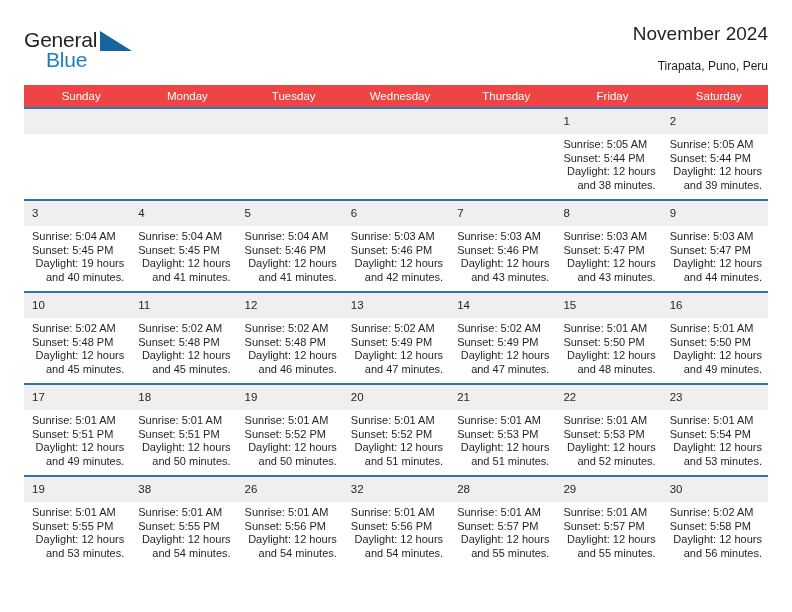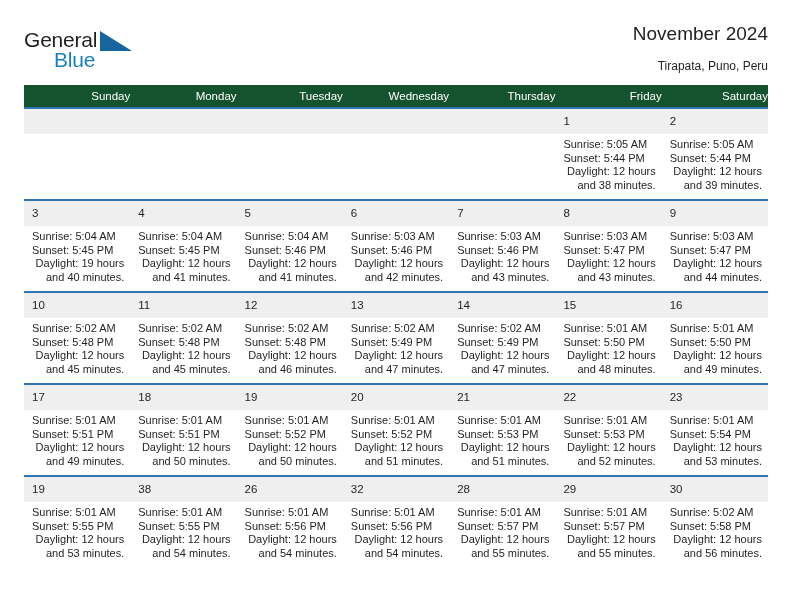--- a/index.html
+++ b/index.html
@@ -49,21 +49,20 @@
   }
   .brand-blue {
     position: absolute;
     left: 22px;
     top: 20px;
     font-size: 21px;
     letter-spacing: -0.2px;
     color: #1b7fc4;
     line-height: 24px;
     white-space: nowrap;
-    margin-left: 8px;
   }
   .brand-triangle {
     position: absolute;
     left: 76px;
     top: 3px;
     width: 0;
     height: 0;
     border-left: 32px solid #17659e;
     border-top: 20px solid transparent;
   }
@@ -89,25 +88,25 @@
   }
 
   
   .calendar {
     width: 744px;
     border-collapse: collapse;
     table-layout: fixed;
     margin-top: 9px;
   }
   .calendar th {
-    background: #14532d;
+    background: #ef4444;
     color: #ffffff;
     font-size: 11.5px;
     font-weight: normal;
-    text-align: right;
+    text-align: center;
     padding: 5px 0 5px 8px;
     height: 19px;
     box-sizing: border-box;
     border: none;
   }
   .calendar td {
     vertical-align: top;
     padding: 0;
     border: none;
     border-top: 2px solid #2e75b6;

